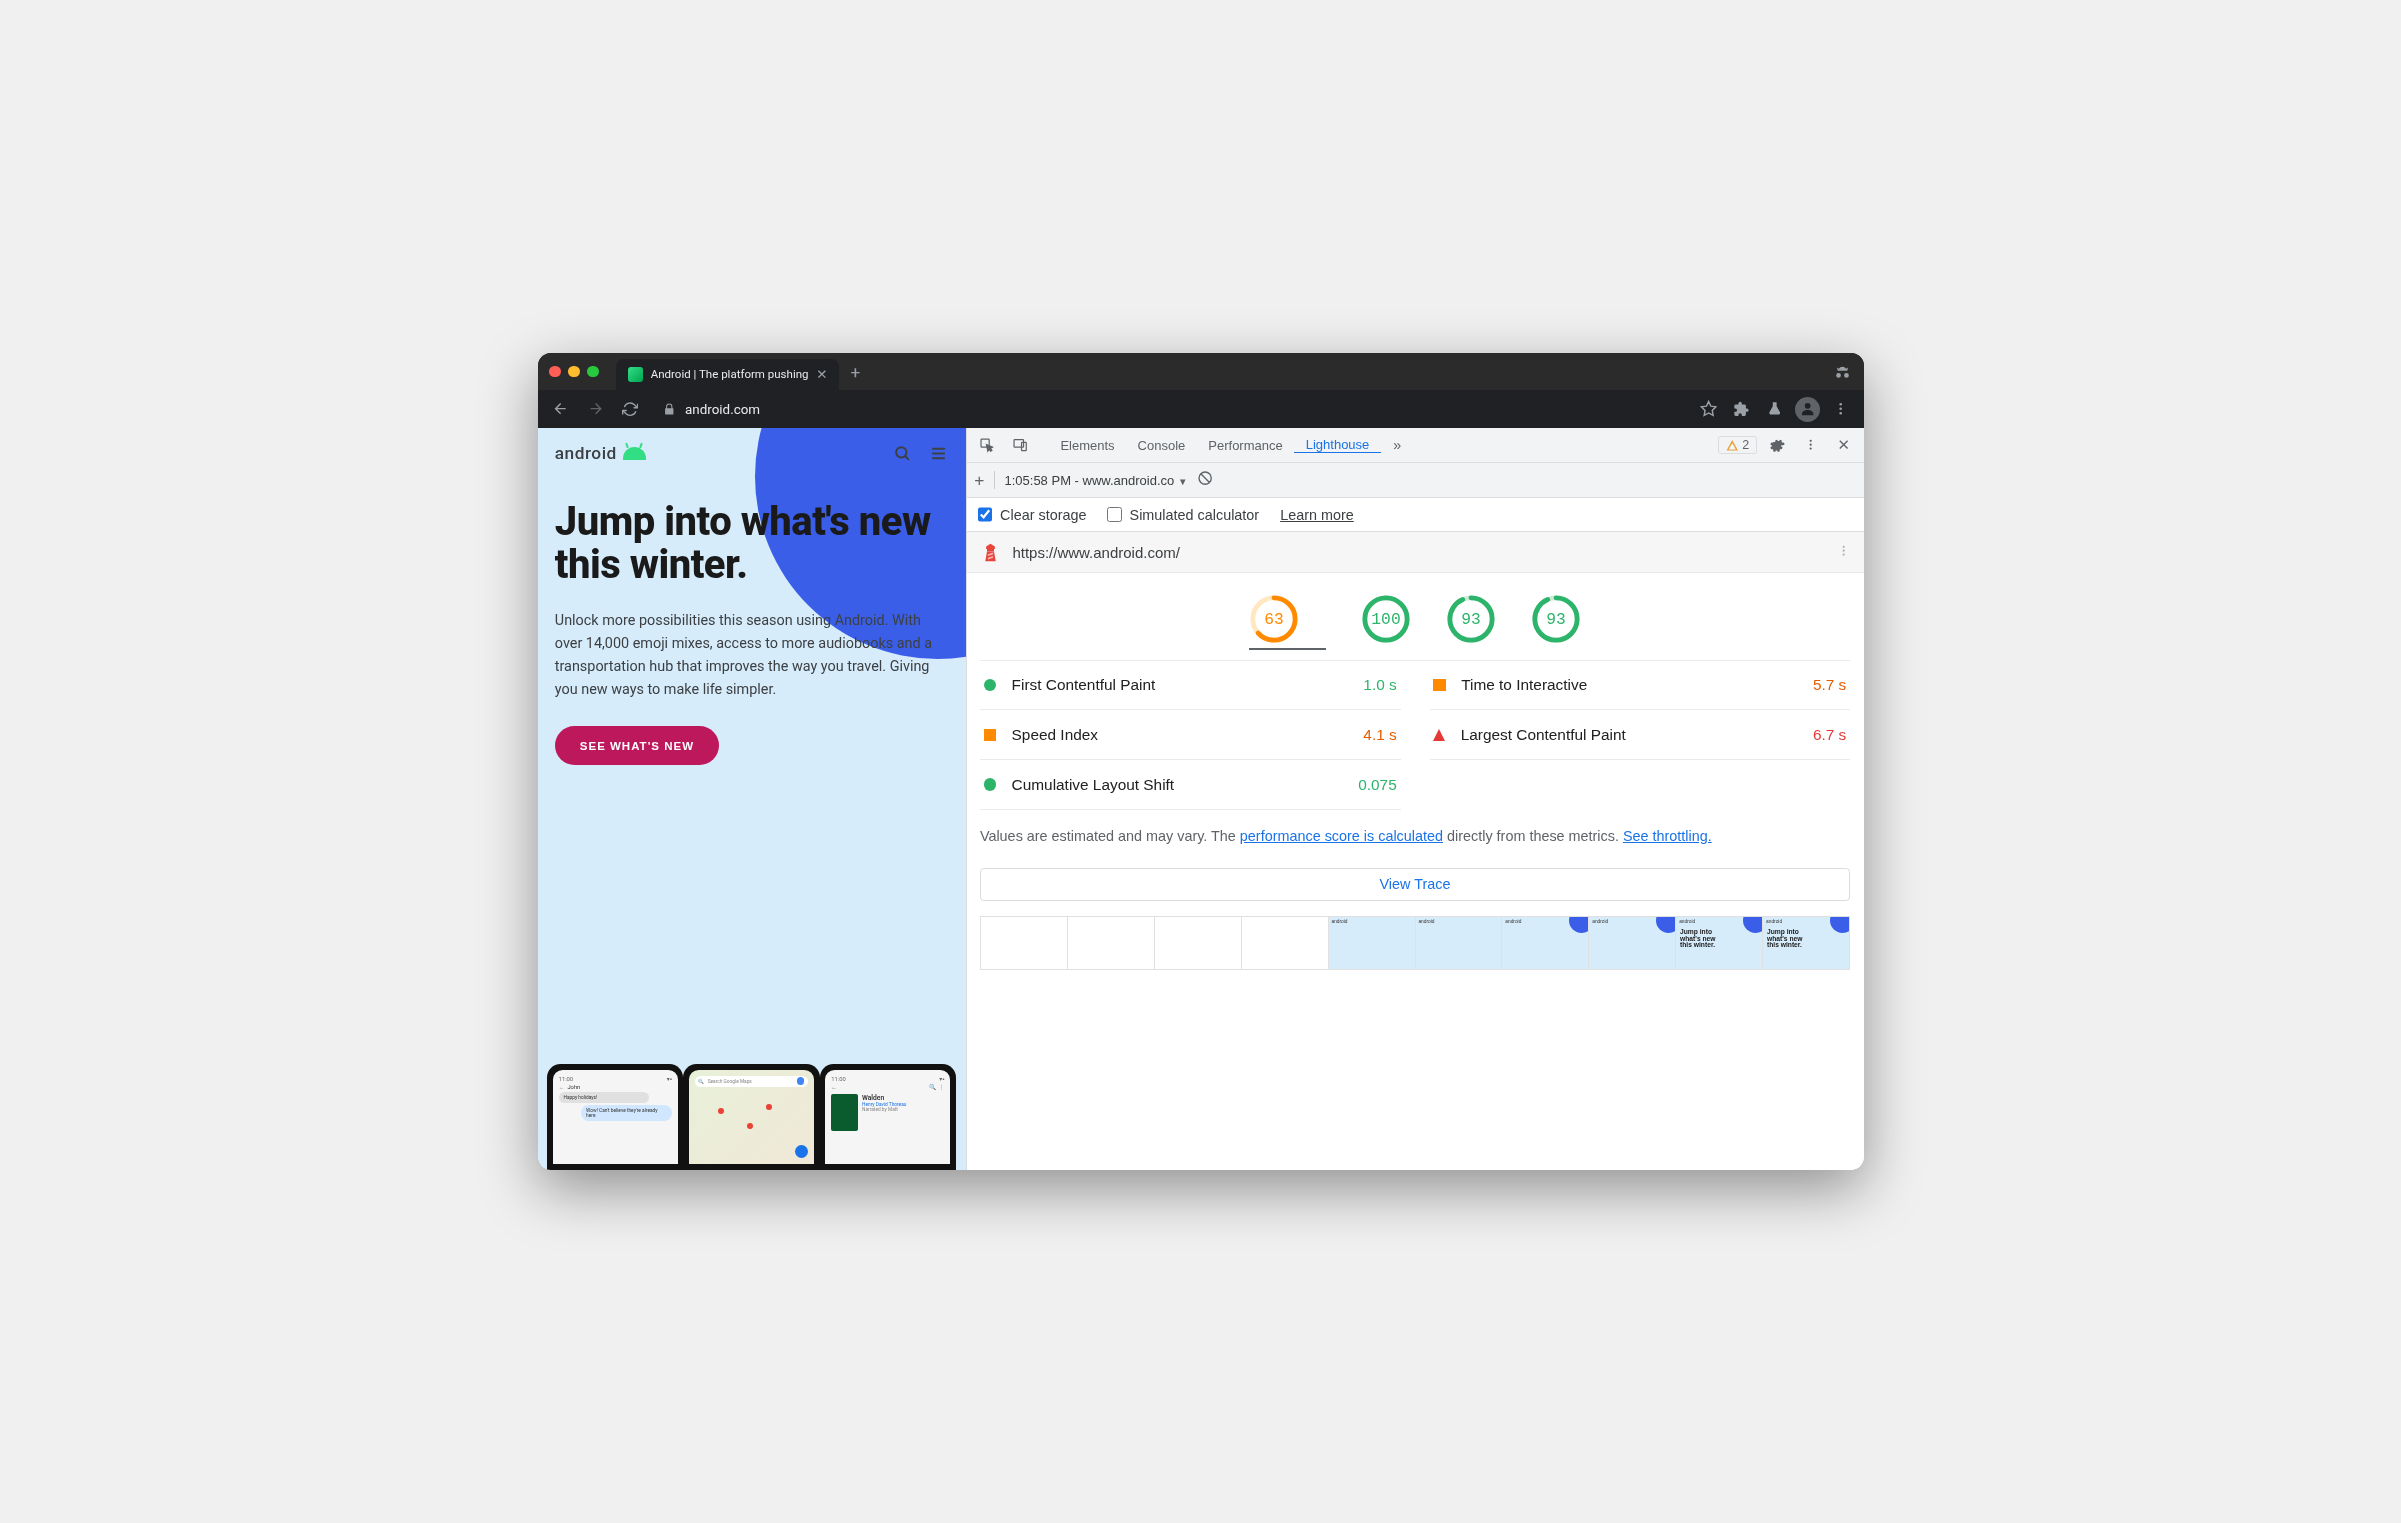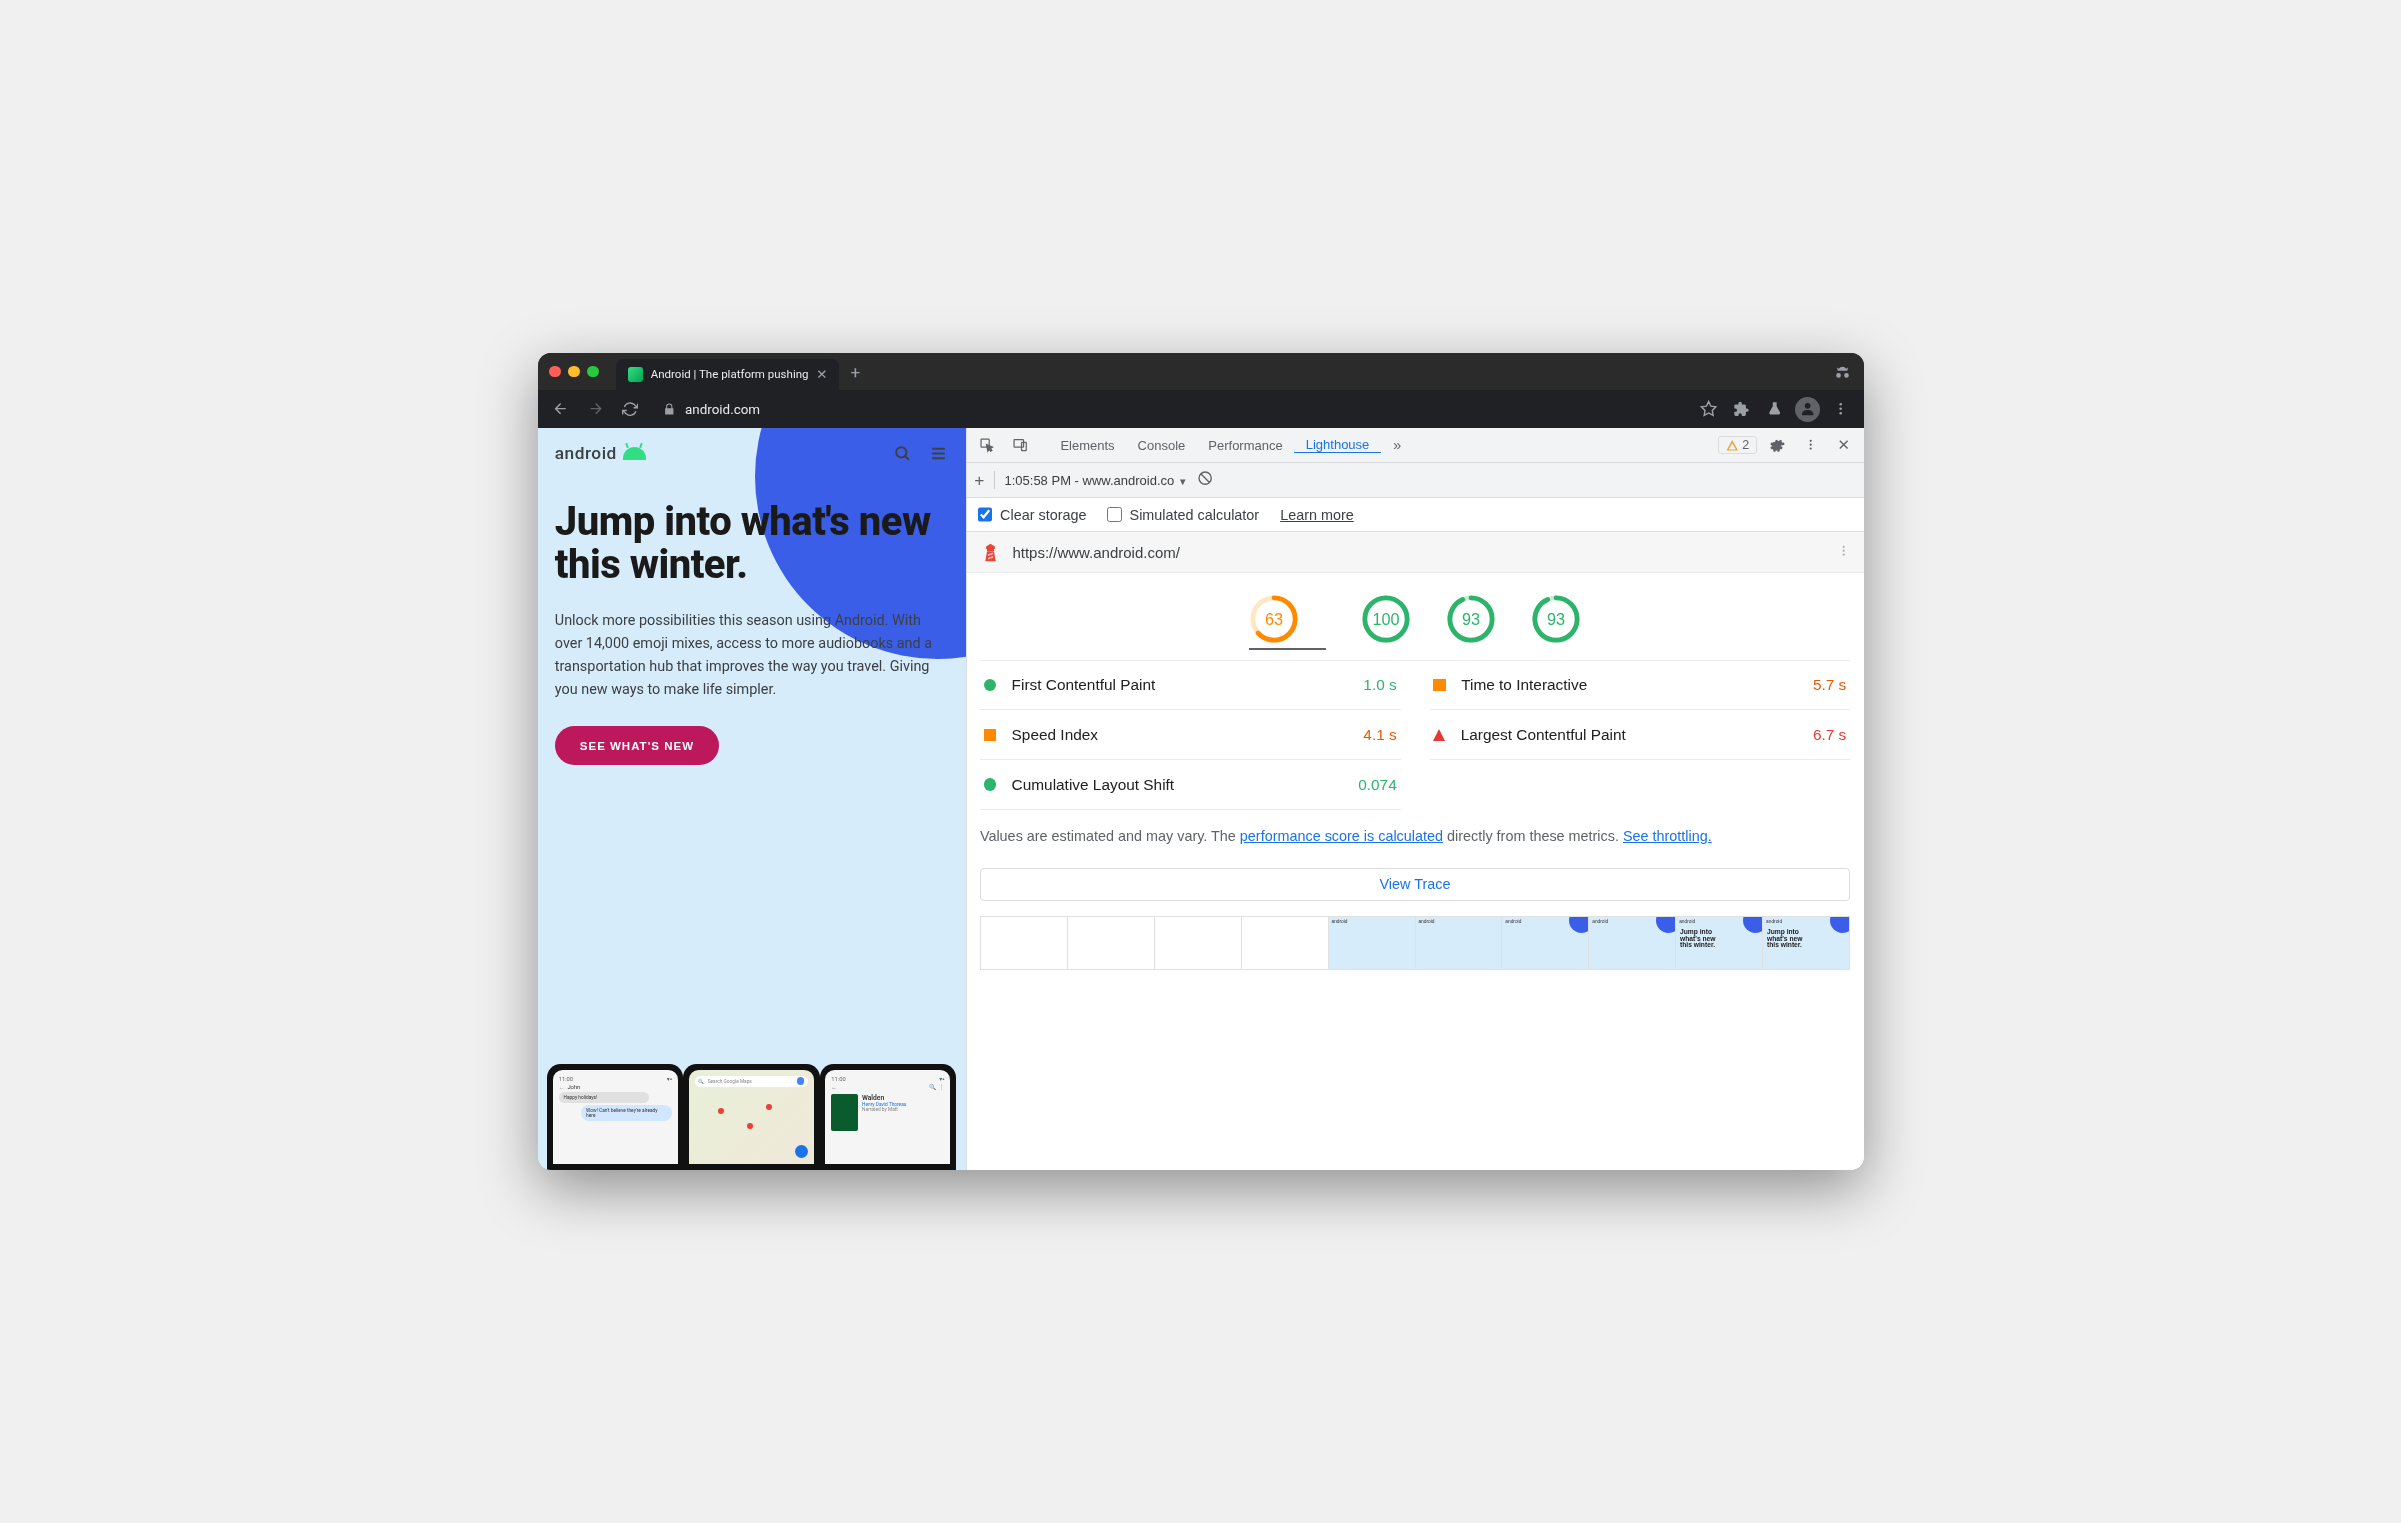--- a/index.html
+++ b/index.html
@@ -69,21 +69,21 @@
 .dt-options { padding: 8.6px 11.5px; border-bottom: 1px solid #dadce0; display: flex; align-items: center; gap: 21px; font-size: 14.4px; color: #3c4043; }
 .dt-options label { display: flex; align-items: center; gap: 7.7px; }
 .dt-options input[type=checkbox] { width: 14.4px; height: 14.4px; accent-color: #1a73e8; }
 .dt-options .learn { color: #3c4043; text-decoration: underline; }
 
 .dt-urlrow { padding: 9.6px 13.4px; display: flex; align-items: center; gap: 11.5px; font-size: 15px; color: #3c4043; background: #f6f6f6; border-bottom: 1px solid #e8eaed; }
 .lighthouse-icon { width: 21px; height: 21px; }
 .dt-urlrow .more { margin-left: auto; color: #b0b0b0; cursor: pointer; }
 
 .gauges { display: flex; justify-content: center; gap: 35px; padding: 21px 0 9.6px; border-bottom: 1px solid #e8eaed; margin: 0 13.4px; }
-.gauge { width: 50px; height: 50px; position: relative; }
+.gauge { width: 50px; height: 50px; position: relative; font-family: Liberation Mono, monospace; }
 .gauge svg { width: 100%; height: 100%; transform: rotate(-90deg); }
 .gauge-bg { fill: none; stroke-width: 5; }
 .gauge-fg { fill: none; stroke-width: 5; stroke-linecap: round; }
 .gauge-text { position: absolute; inset: 0; display: flex; align-items: center; justify-content: center; font-size: 16.3px; font-weight: 500; }
 .gauge-tab-line { width: 77px; height: 1.9px; background: #5f6368; margin: 3.8px auto 0; }
 
 .metrics { padding: 0 13.4px; }
 .metrics-grid { display: grid; grid-template-columns: 1fr 1fr; gap: 0 29px; }
 .metric { display: flex; align-items: center; padding: 15.4px 3.8px; border-bottom: 1px solid #e8eaed; font-size: 15.4px; }
 .metric-dot { width: 12.5px; height: 12.5px; margin-right: 15.4px; flex-shrink: 0; }
@@ -409,21 +409,21 @@
     <span class="metric-value" style="color:#e65c00">4.1 s</span>
             </div>
             <div class="metric">
               <span class="metric-dot tri" style="border-bottom-color:#e53935"></span>
     <span class="metric-label">Largest Contentful Paint</span>
     <span class="metric-value" style="color:#e53935">6.7 s</span>
             </div>
             <div class="metric">
               <span class="metric-dot circ" style="background:#2db46b"></span>
     <span class="metric-label">Cumulative Layout Shift</span>
-    <span class="metric-value" style="color:#2db46b">0.074</span>
+    <span class="metric-value" style="color:#2db46b">0.075</span>
             </div>
           </div>
       </div>
 
       <div class="footnote">
         <span>Values are estimated and may vary. The </span><a href="#">performance score is calculated</a><span> directly from these metrics. </span><a href="#">See throttling.</a>
       </div>
 
       <button class="view-trace">View Trace</button>
 

